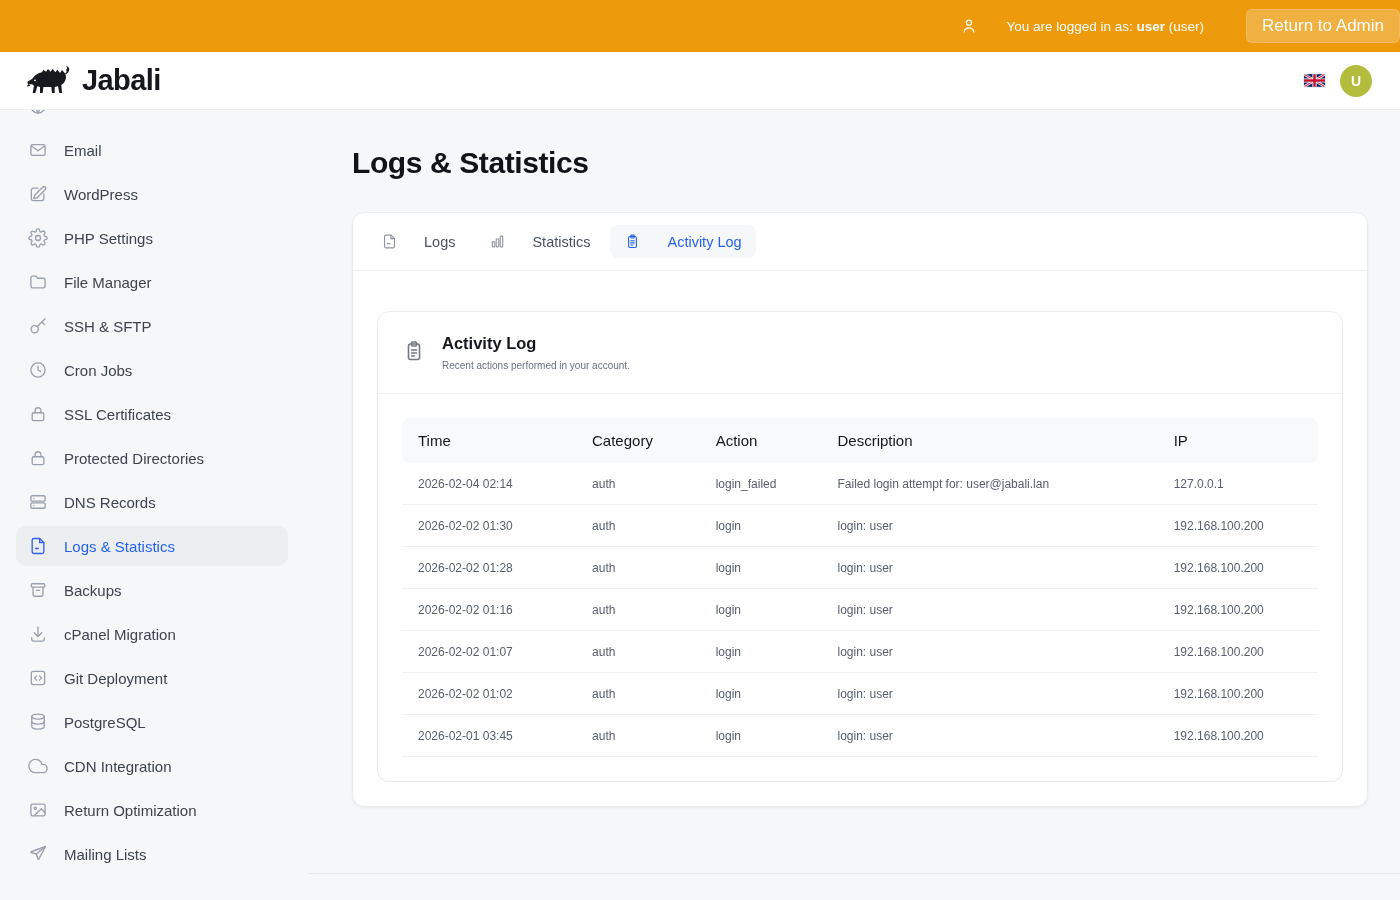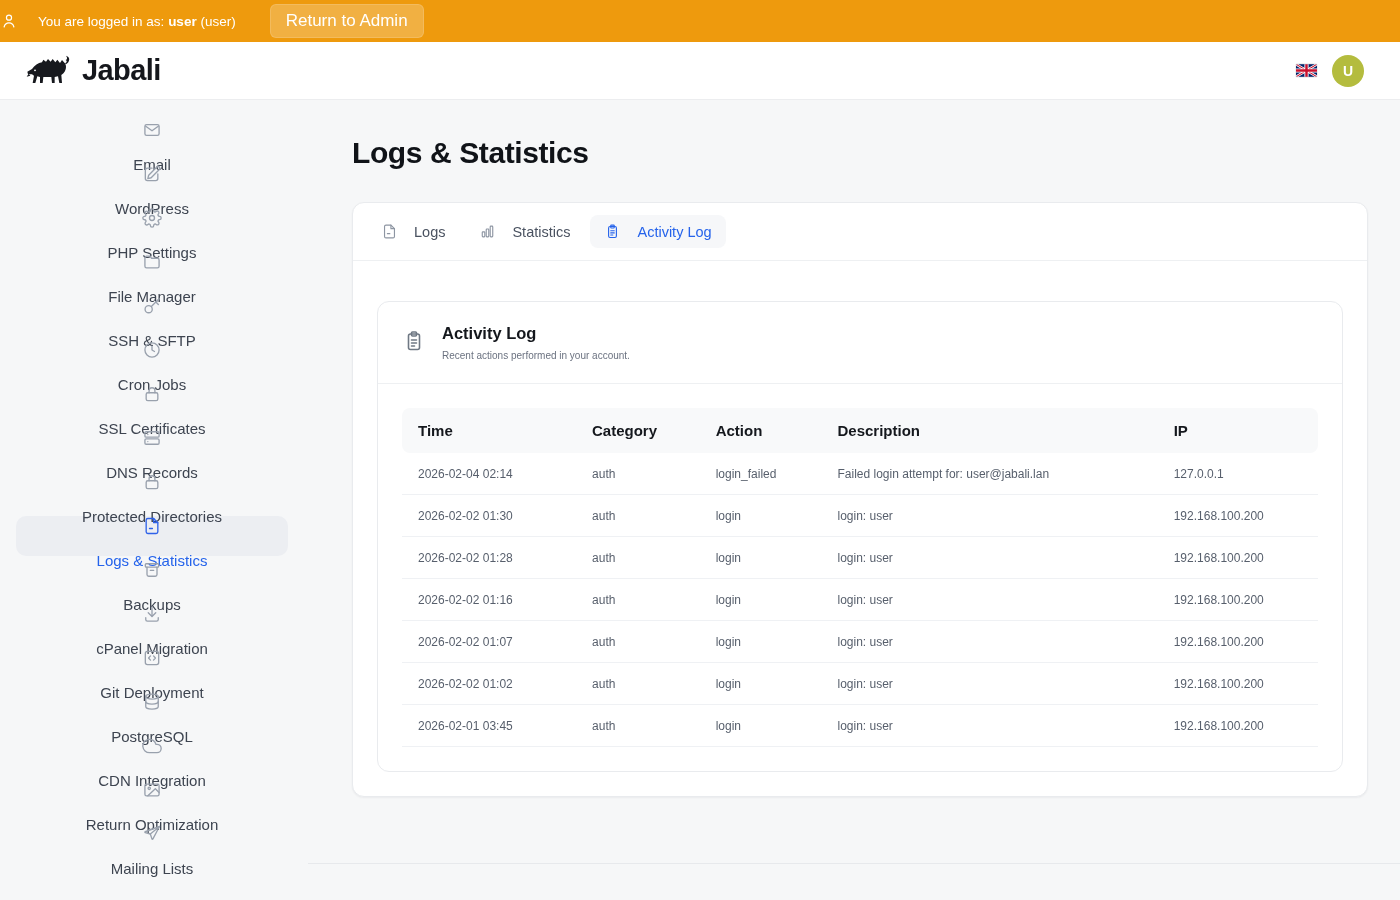--- a/index.html
+++ b/index.html
@@ -8,37 +8,37 @@
     width:1400px; height:900px; overflow:hidden;
     background:#f6f7f8;
     font-family:"Liberation Sans","DejaVu Sans",sans-serif;
     color:#1a1d23;
   }
   .ico { display:inline-block; flex:0 0 auto; }
   .ico svg { width:100%; height:100%; display:block; }
 
   
   .topbar {
-    height:42px; background:#ee9a0d;
-    display:flex; align-items:center; justify-content:flex-start; gap:20px;
+    height:52px; background:#ee9a0d;
+    display:flex; align-items:center; justify-content:flex-end; gap:28px;
     color:#fff; font-size:13.5px;
   }
   .topbar .tb-user-ico { width:18px; height:18px; color:#fff; }
   .tb-text b { font-weight:700; }
   .tb-btn {
     background:rgba(255,255,255,.22); border:1px solid rgba(255,255,255,.15);
     color:#fff; font-size:17px; padding:6px 15px; margin-left:14px;
     border-radius:6px; cursor:pointer; font-family:inherit;
   }
 
   
   .appbar {
     height:58px; background:#fff; border-bottom:1px solid #ecedef;
     display:flex; align-items:center; justify-content:space-between;
-    padding:0 36px 0 26px;
+    padding:0 28px 0 26px;
   }
   .brand { display:flex; align-items:center; gap:8px; }
   .brand-logo { width:48px; height:38px; }
   .brand-name { font-size:29px; font-weight:800; letter-spacing:-.6px; color:#15171c; }
   .appbar-right { display:flex; align-items:center; gap:15px; }
   .flag-btn { border:none; background:none; padding:0; cursor:pointer; line-height:0; }
   .flag-btn svg { width:21px; height:13px; border-radius:2px; box-shadow:0 0 0 1px rgba(0,0,0,.06); }
   .avatar {
     width:32px; height:32px; border-radius:50%; border:none; cursor:pointer;
     background:#b4bc3e; color:#fff; font-weight:700; font-size:14px;
@@ -49,55 +49,54 @@
   .layout { display:flex; height:800px; }
 
   
   .sidebar { width:304px; flex:0 0 304px; overflow:hidden; }
   .side-list { margin-top:-24px; }
   .side-item {
     display:flex; align-items:center; gap:16px;
     height:40px; margin:0 16px 4px 16px; padding:0 12px;
     border-radius:10px; color:#3d4450; font-size:15px; cursor:pointer;
     white-space:nowrap;
-    flex-direction:column;
   }
   .side-item .ico { width:20px; height:20px; color:#99a1ad; }
   .side-item.active { background:#eceef2; color:#2563eb; }
   .side-item.active .ico { color:#2f62e9; }
 
   
   .main { flex:1; padding:36px 32px 0 48px; }
   .page-title { margin:0 0 32px; font-size:30px; font-weight:800; letter-spacing:-.4px; color:#101318; }
 
   .card {
     background:#fff; border:1px solid #e9ebee; border-radius:12px;
     box-shadow:0 1px 2px rgba(16,24,40,.05);
   }
   .tabs { display:flex; gap:6px; padding:12px 14px; border-bottom:1px solid #eef0f2; }
   .tab {
-    display:flex; align-items:center; gap:16px; padding:8px 14px;
+    display:flex; align-items:center; gap:26px; padding:8px 14px;
     border:none; background:transparent; border-radius:8px;
     font-size:14.5px; color:#4a5260; cursor:pointer; font-family:inherit;
   }
   .tab .ico { width:17px; height:17px; color:#8d95a2; }
   .tab.active { color:#2563eb; background:#f6f7f9; }
   .tab.active .ico { color:#2563eb; }
 
   .card-body { padding:40px 24px 24px; }
   .inner-card { border:1px solid #e9ebee; border-radius:12px; overflow:hidden; background:#fff; }
   .inner-head { display:flex; align-items:flex-start; gap:16px; padding:22px 24px; border-bottom:1px solid #eef0f2; }
   .inner-head .ico { width:24px; height:24px; color:#6f7884; margin-top:5px; }
   .inner-title { font-size:16.5px; font-weight:700; color:#14171c; margin-bottom:7px; }
   .inner-sub { font-size:10px; color:#6b7280; }
 
   .table-wrap { padding:24px; }
   table { width:100%; border-collapse:collapse; }
   th {
-    background:#f8f9fa; font-size:15px; font-weight:700; color:#15181d;
+    background:#f8f9fa; font-size:15px; font-weight:400; color:#15181d;
     text-align:left; padding:14px 16px;
   }
   th:first-child { border-top-left-radius:8px; border-bottom-left-radius:8px; }
   th:last-child  { border-top-right-radius:8px; border-bottom-right-radius:8px; }
   td { padding:13.5px 16px; font-size:12px; color:#575f6c; border-bottom:1px solid #eff1f4; }
   th:nth-child(1), td:nth-child(1) { width:19%; }
   th:nth-child(2), td:nth-child(2) { width:13.5%; }
   th:nth-child(3), td:nth-child(3) { width:13.3%; }
   th:nth-child(4), td:nth-child(4) { width:36.7%; }
 
@@ -227,35 +226,35 @@
             <svg viewBox="0 0 24 24" fill="none" stroke="currentColor" stroke-width="1.6" stroke-linecap="round" stroke-linejoin="round">
               <rect x="5" y="10.5" width="14" height="9.5" rx="2"></rect>
               <path d="M8.5 10.5V8a3.5 3.5 0 0 1 7 0v2.5"></path>
             </svg>
           </span>
           <span>SSL Certificates</span>
         </div>
         <div class="side-item">
           <span class="ico">
             <svg viewBox="0 0 24 24" fill="none" stroke="currentColor" stroke-width="1.6" stroke-linecap="round" stroke-linejoin="round">
+              <rect x="5" y="10.5" width="14" height="9.5" rx="2"></rect>
+              <path d="M8.5 10.5V8a3.5 3.5 0 0 1 7 0v2.5"></path>
+            </svg>
+          </span>
+          <span>Protected Directories</span>
+        </div>
+        <div class="side-item">
+          <span class="ico">
+            <svg viewBox="0 0 24 24" fill="none" stroke="currentColor" stroke-width="1.6" stroke-linecap="round" stroke-linejoin="round">
               <rect x="3.5" y="4.5" width="17" height="6.5" rx="1.5"></rect>
               <rect x="3.5" y="13" width="17" height="6.5" rx="1.5"></rect>
               <path d="M7 7.75h.01M7 16.25h.01"></path>
             </svg>
           </span>
           <span>DNS Records</span>
-        </div>
-        <div class="side-item">
-          <span class="ico">
-            <svg viewBox="0 0 24 24" fill="none" stroke="currentColor" stroke-width="1.6" stroke-linecap="round" stroke-linejoin="round">
-              <rect x="5" y="10.5" width="14" height="9.5" rx="2"></rect>
-              <path d="M8.5 10.5V8a3.5 3.5 0 0 1 7 0v2.5"></path>
-            </svg>
-          </span>
-          <span>Protected Directories</span>
         </div>
         <div class="side-item active">
           <span class="ico">
             <svg viewBox="0 0 24 24" fill="none" stroke="currentColor" stroke-width="1.6" stroke-linecap="round" stroke-linejoin="round">
               <path d="M14 3H7a2 2 0 0 0-2 2v14a2 2 0 0 0 2 2h10a2 2 0 0 0 2-2V8z"></path>
               <path d="M14 3v5h5"></path>
               <path d="M9 15h3.5"></path>
             </svg>
           </span>
           <span>Logs &amp; Statistics</span>

